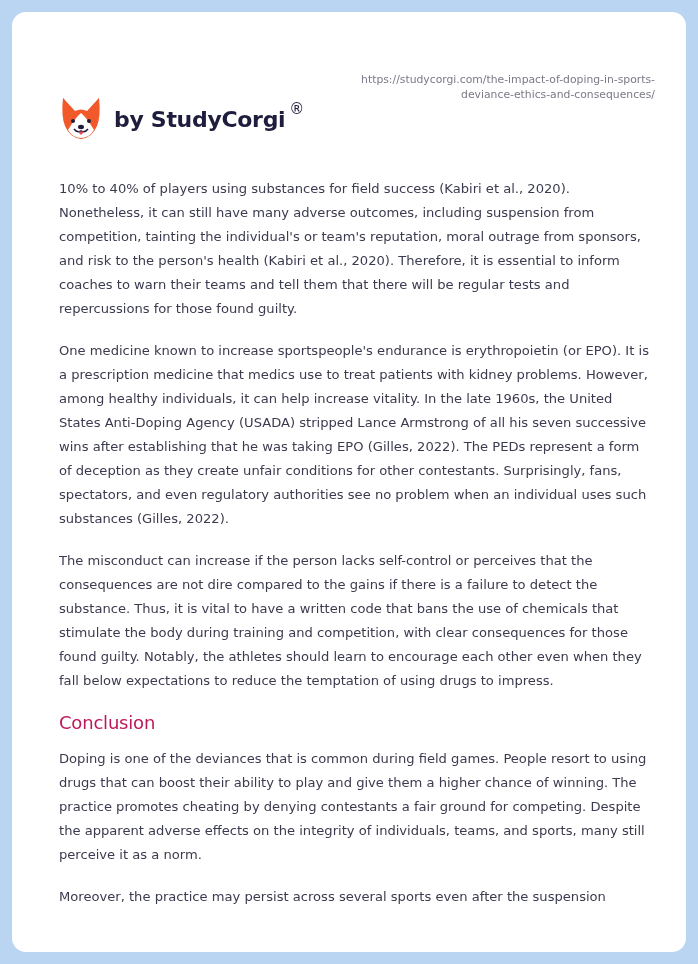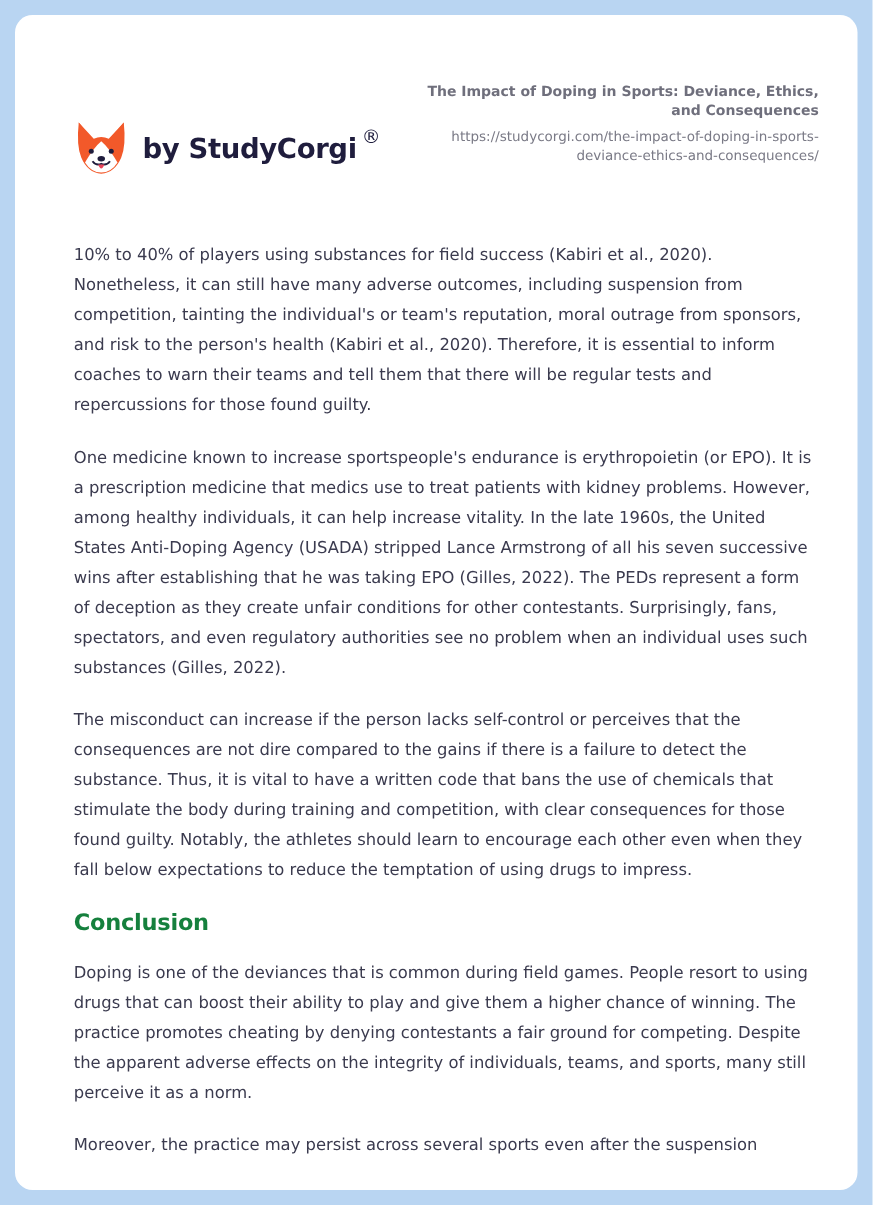--- a/index.html
+++ b/index.html
@@ -84,28 +84,28 @@
       position: absolute;
       left: 47px;
       top: 165px;
       width: 590px;
     }
     .para {
       font-family: "DejaVu Sans", sans-serif;
       font-size: 13.1px;
       line-height: 24px;
       color: #3b3b4f;
-      margin: 16px 0 18px 0;
+      margin: 0 0 18px 0;
     }
     .section-heading {
       font-family: "DejaVu Sans", sans-serif;
-      font-weight: bold;
+      font-weight: normal;
       font-size: 18px;
       line-height: 24px;
-      color: #15803d;
+      color: #be185d;
       margin: 0 0 12px 0;
       letter-spacing: -0.2px;
     }
   </style>
 </head>
 <body>
 
 <div class="card">
   <div class="header">
     <div class="logo">
@@ -124,21 +124,20 @@
         <ellipse cx="21" cy="31" rx="3" ry="2.2" fill="#1f1d3d"></ellipse>
 
         <path d="M14 33 Q17 37 21 35 Q25 37 28 33" fill="none" stroke="#1f1d3d" stroke-width="1.5"></path>
 
         <path d="M18.5 35.5 Q21 42 23.5 35.5 Z" fill="#e8445a"></path>
       </svg>
       <span class="logo-text">by StudyCorgi</span>
       <span class="logo-reg">®</span>
     </div>
     <div class="meta">
-      <div class="meta-title">The Impact of Doping in Sports: Deviance, Ethics, and Consequences</div>
       <div class="meta-url">https://studycorgi.com/the-impact-of-doping-in-sports-deviance-ethics-and-consequences/</div>
     </div>
   </div>
 
   <div class="content">
     <p class="para">10% to 40% of players using substances for field success (Kabiri et al., 2020). Nonetheless, it can still have many adverse outcomes, including suspension from competition, tainting the individual's or team's reputation, moral outrage from sponsors, and risk to the person's health (Kabiri et al., 2020). Therefore, it is essential to inform coaches to warn their teams and tell them that there will be regular tests and repercussions for those found guilty.</p>
     <p class="para">One medicine known to increase sportspeople's endurance is erythropoietin (or EPO). It is a prescription medicine that medics use to treat patients with kidney problems. However, among healthy individuals, it can help increase vitality. In the late 1960s, the United States Anti-Doping Agency (USADA) stripped Lance Armstrong of all his seven successive wins after establishing that he was taking EPO (Gilles, 2022). The PEDs represent a form of deception as they create unfair conditions for other contestants. Surprisingly, fans, spectators, and even regulatory authorities see no problem when an individual uses such substances (Gilles, 2022).</p>
     <p class="para">The misconduct can increase if the person lacks self-control or perceives that the consequences are not dire compared to the gains if there is a failure to detect the substance. Thus, it is vital to have a written code that bans the use of chemicals that stimulate the body during training and competition, with clear consequences for those found guilty. Notably, the athletes should learn to encourage each other even when they fall below expectations to reduce the temptation of using drugs to impress.</p>
     <h2 class="section-heading">Conclusion</h2>
     <p class="para">Doping is one of the deviances that is common during field games. People resort to using drugs that can boost their ability to play and give them a higher chance of winning. The practice promotes cheating by denying contestants a fair ground for competing. Despite the apparent adverse effects on the integrity of individuals, teams, and sports, many still perceive it as a norm.</p>

